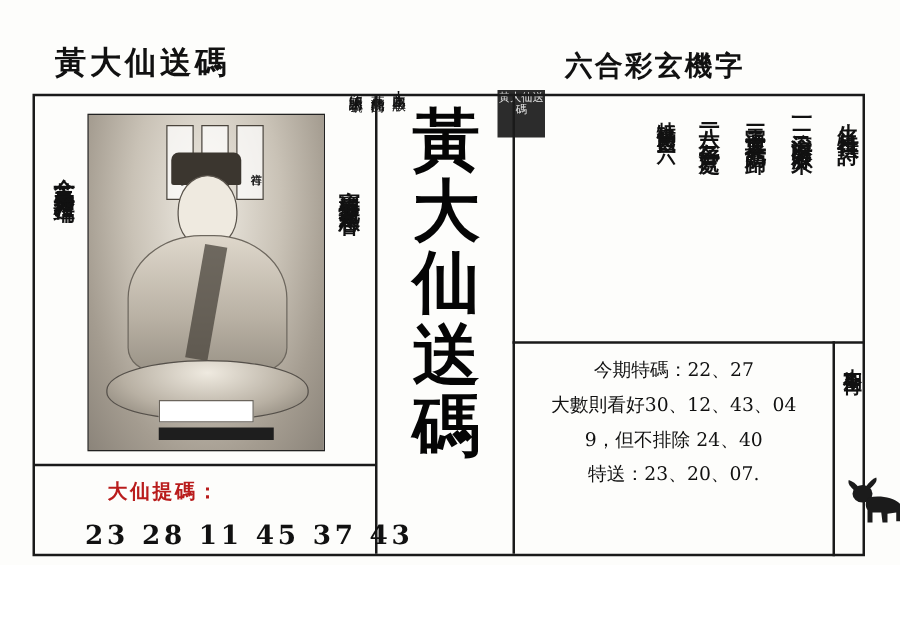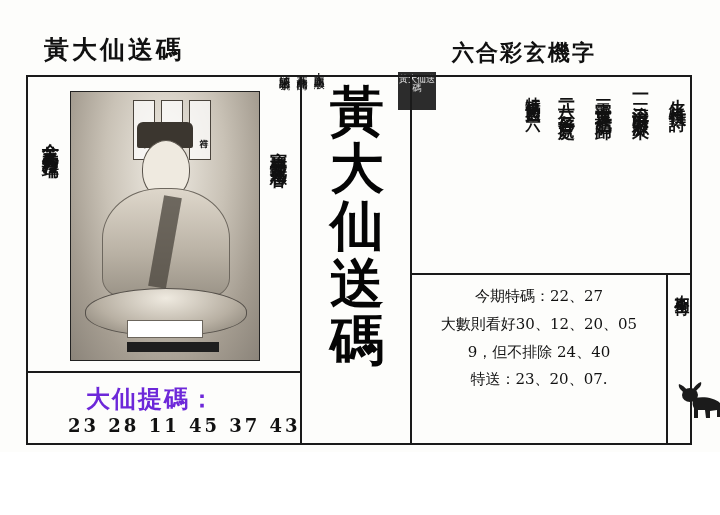--- a/index.html
+++ b/index.html
@@ -261,31 +261,31 @@
     font-size: 17px;
     font-weight: bold;
   }
 
   
   .tip-label {
     position: absolute;
     left: 58px;
     top: 306px;
     font-family: "DejaVu Serif", serif;
-    font-size: 24px;
+    font-size: 16px;
     font-weight: bold;
     letter-spacing: 2px;
-    color: #6d28d9;
+    color: #b91c1c;
   }
   .tip-nums {
     position: absolute;
     left: 40px;
     top: 338px;
     font-family: "DejaVu Serif", serif;
-    font-size: 18px;
+    font-size: 21px;
     font-weight: bold;
     letter-spacing: 3px;
     color: #111;
     white-space: nowrap;
   }
 
   
   .big-title {
     position: absolute;
     left: 282px;
@@ -420,21 +420,21 @@
     <div class="poem">
       <div class="col">生肖特供詩</div>
       <div class="col">一三滾滾財源來</div>
       <div class="col">三零還要七妨歸</div>
       <div class="col">二八一三各好處</div>
       <div class="col small">特碼尾數四二六</div>
     </div>
 
     <div class="detail">
       <div>今期特碼：22、27</div>
-      <div>大數則看好30、12、20、05</div>
+      <div>大數則看好30、12、43、04</div>
       <div>9，但不排除 24、40</div>
       <div>特送：23、20、07.</div>
     </div>
 
     <div class="zodiac-label">本期生肖</div>
     <svg class="ox" viewBox="0 0 56 46">
       <path d="M10 16 C6 12 4 10 5 7 C8 8 11 10 13 13 Z" fill="#1b1b1b"></path>
       <path d="M22 14 C26 10 28 8 27 5 C24 6 21 9 19 12 Z" fill="#1b1b1b"></path>
       <ellipse cx="16" cy="18" rx="8" ry="7" fill="#1b1b1b"></ellipse>
       <path d="M21 21 C30 19 42 21 47 27 C50 31 49 36 47 40 L43 40 L43 33 L36 34 L36 41 L32 41 L31 33 L24 33 L24 41 L20 41 L20 31 C18 28 18 24 21 21 Z" fill="#1b1b1b"></path>

